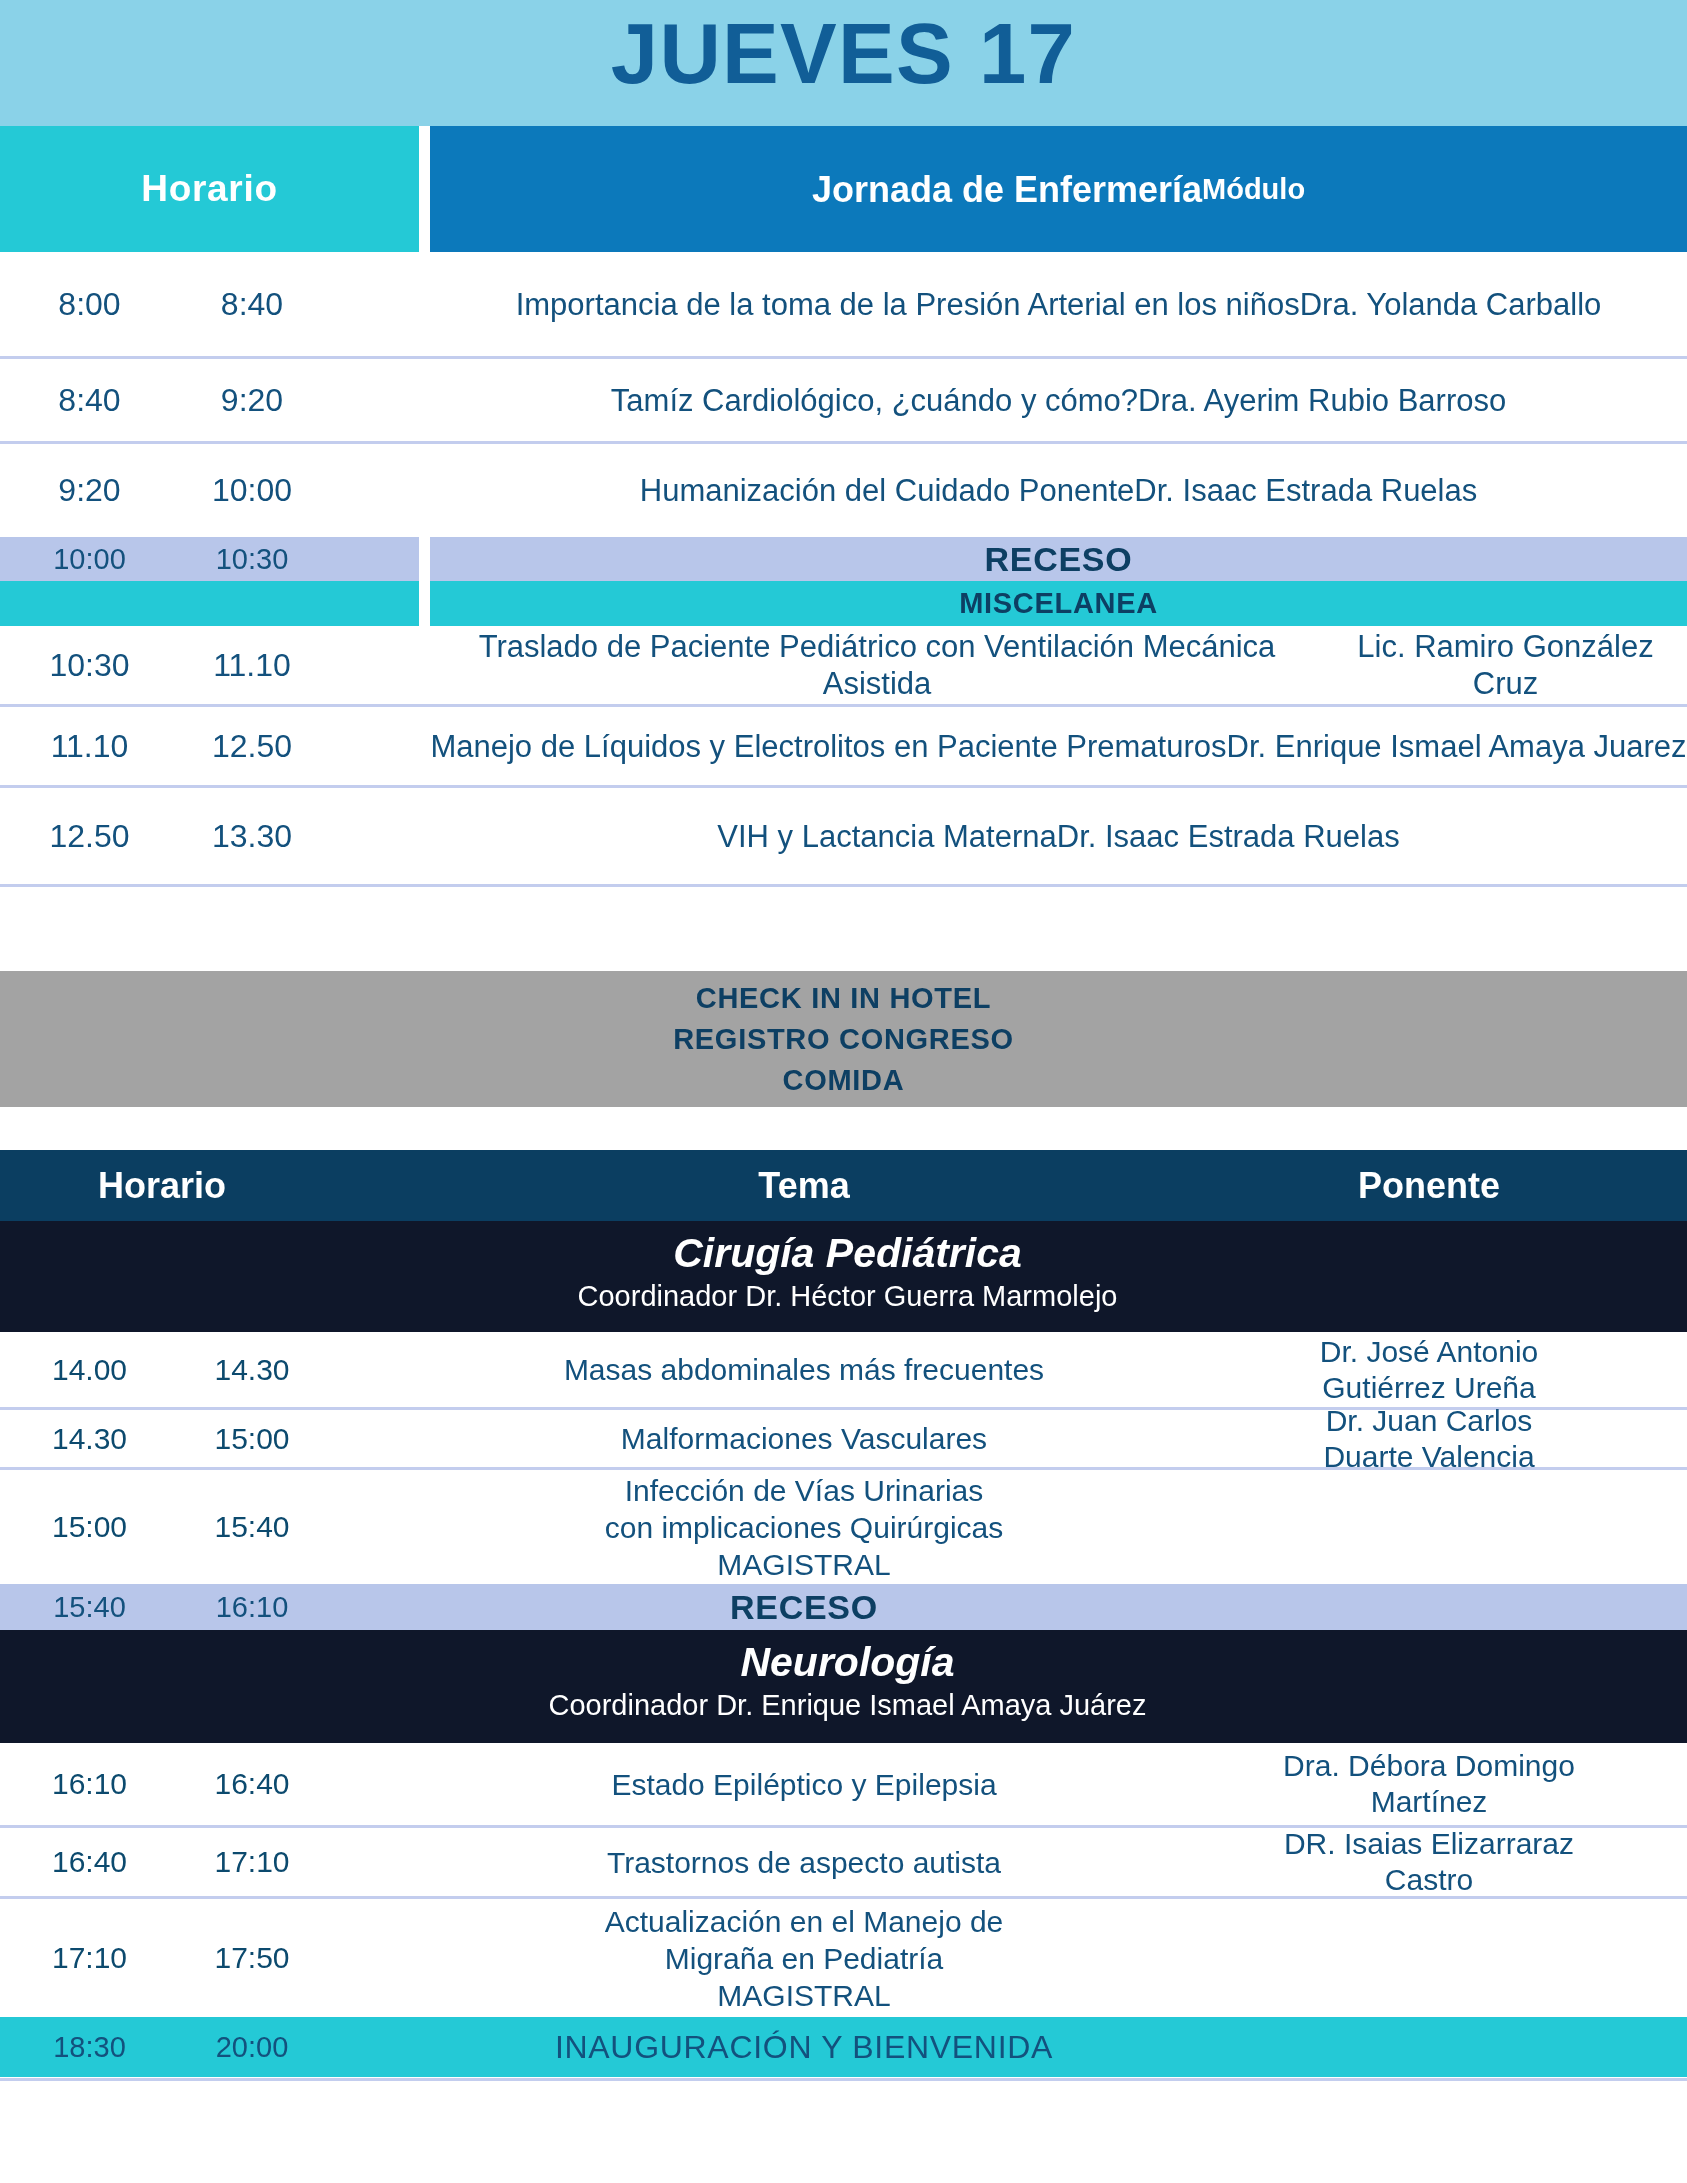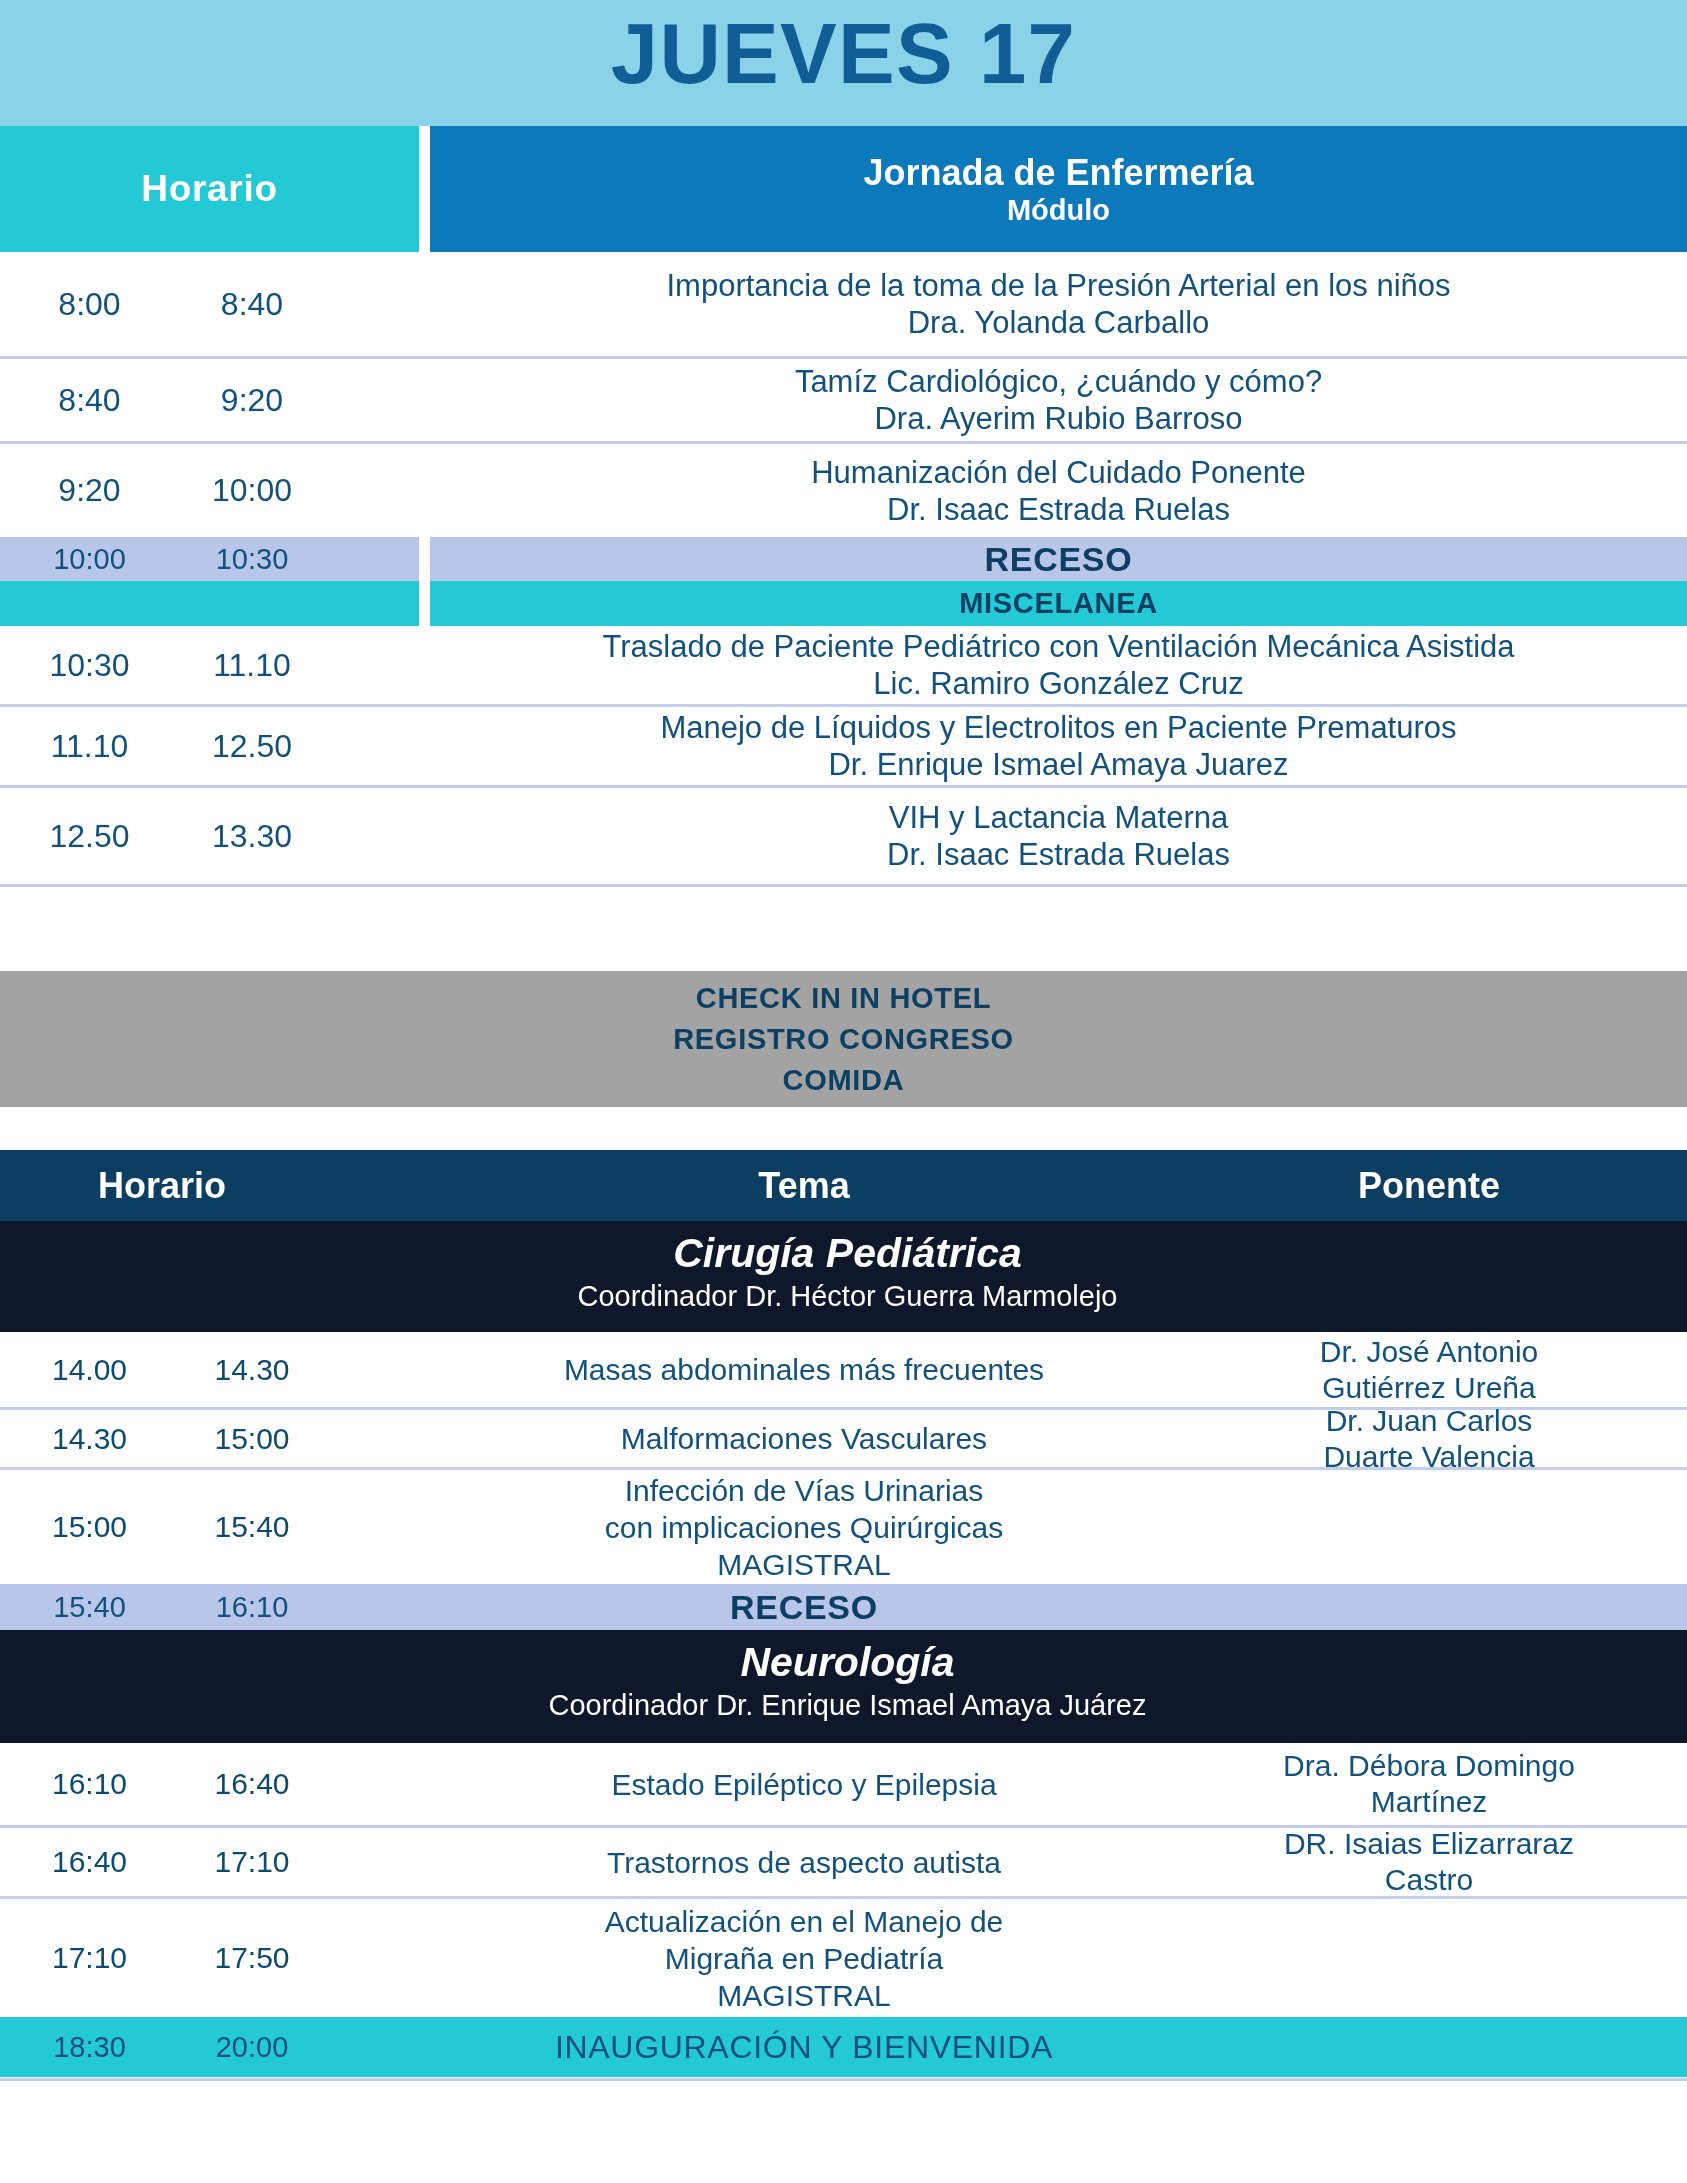--- a/index.html
+++ b/index.html
@@ -32,37 +32,37 @@
     position:absolute;left:0;top:0;width:419px;height:126px;
     background:#24c9d6;
     display:flex;align-items:center;justify-content:center;
   }
   .t1-head .cell-horario span{
     color:#ffffff;font-size:37px;font-weight:800;letter-spacing:0.7px;
   }
   .t1-head .cell-modulo{
     position:absolute;left:430px;top:0;width:1257px;height:126px;
     background:#0c79bb;
-    display:flex;flex-direction:column;align-items:center;justify-content:center;
+    display:flex;flex-direction:row;align-items:center;justify-content:center;
   }
   .t1-head .cell-modulo .l1{color:#ffffff;font-size:36px;font-weight:800;line-height:41px;}
   .t1-head .cell-modulo .l2{color:#ffffff;font-size:29px;font-weight:800;line-height:34px;}
 
   .row{position:relative;width:1687px;border-bottom:3.3px solid #c3cdee;box-sizing:border-box;}
   .row.nobord{border-bottom:none;}
   .row .time-a,.row .time-b{
     position:absolute;top:0;height:100%;
     display:flex;align-items:center;justify-content:center;
     font-size:32px;color:#13517d;font-weight:400;
   }
   .row .time-a{left:20px;width:139px;}
   .row .time-b{left:179px;width:146px;}
   .row .body{
     margin-left:430px;width:1257px;
-    display:flex;flex-direction:column;align-items:center;justify-content:center;
+    display:flex;align-items:center;justify-content:center;
     height:100%;box-sizing:border-box;text-align:center;
   }
   .row .body .topic{font-size:31px;line-height:37px;color:#13517d;font-weight:400;}
   .row .body .speaker{font-size:31px;line-height:37px;color:#13517d;font-weight:400;}
 
   
   .band-receso{position:relative;width:1687px;height:44px;}
   .band-receso .bg-left{position:absolute;left:0;top:0;width:419px;height:44px;background:#b8c6ea;}
   .band-receso .bg-right{position:absolute;left:430px;top:0;width:1257px;height:44px;background:#b8c6ea;}
   .band-receso .time-a{position:absolute;left:20px;top:0;width:139px;height:44px;display:flex;align-items:center;justify-content:center;font-size:29px;color:#13517d;}

